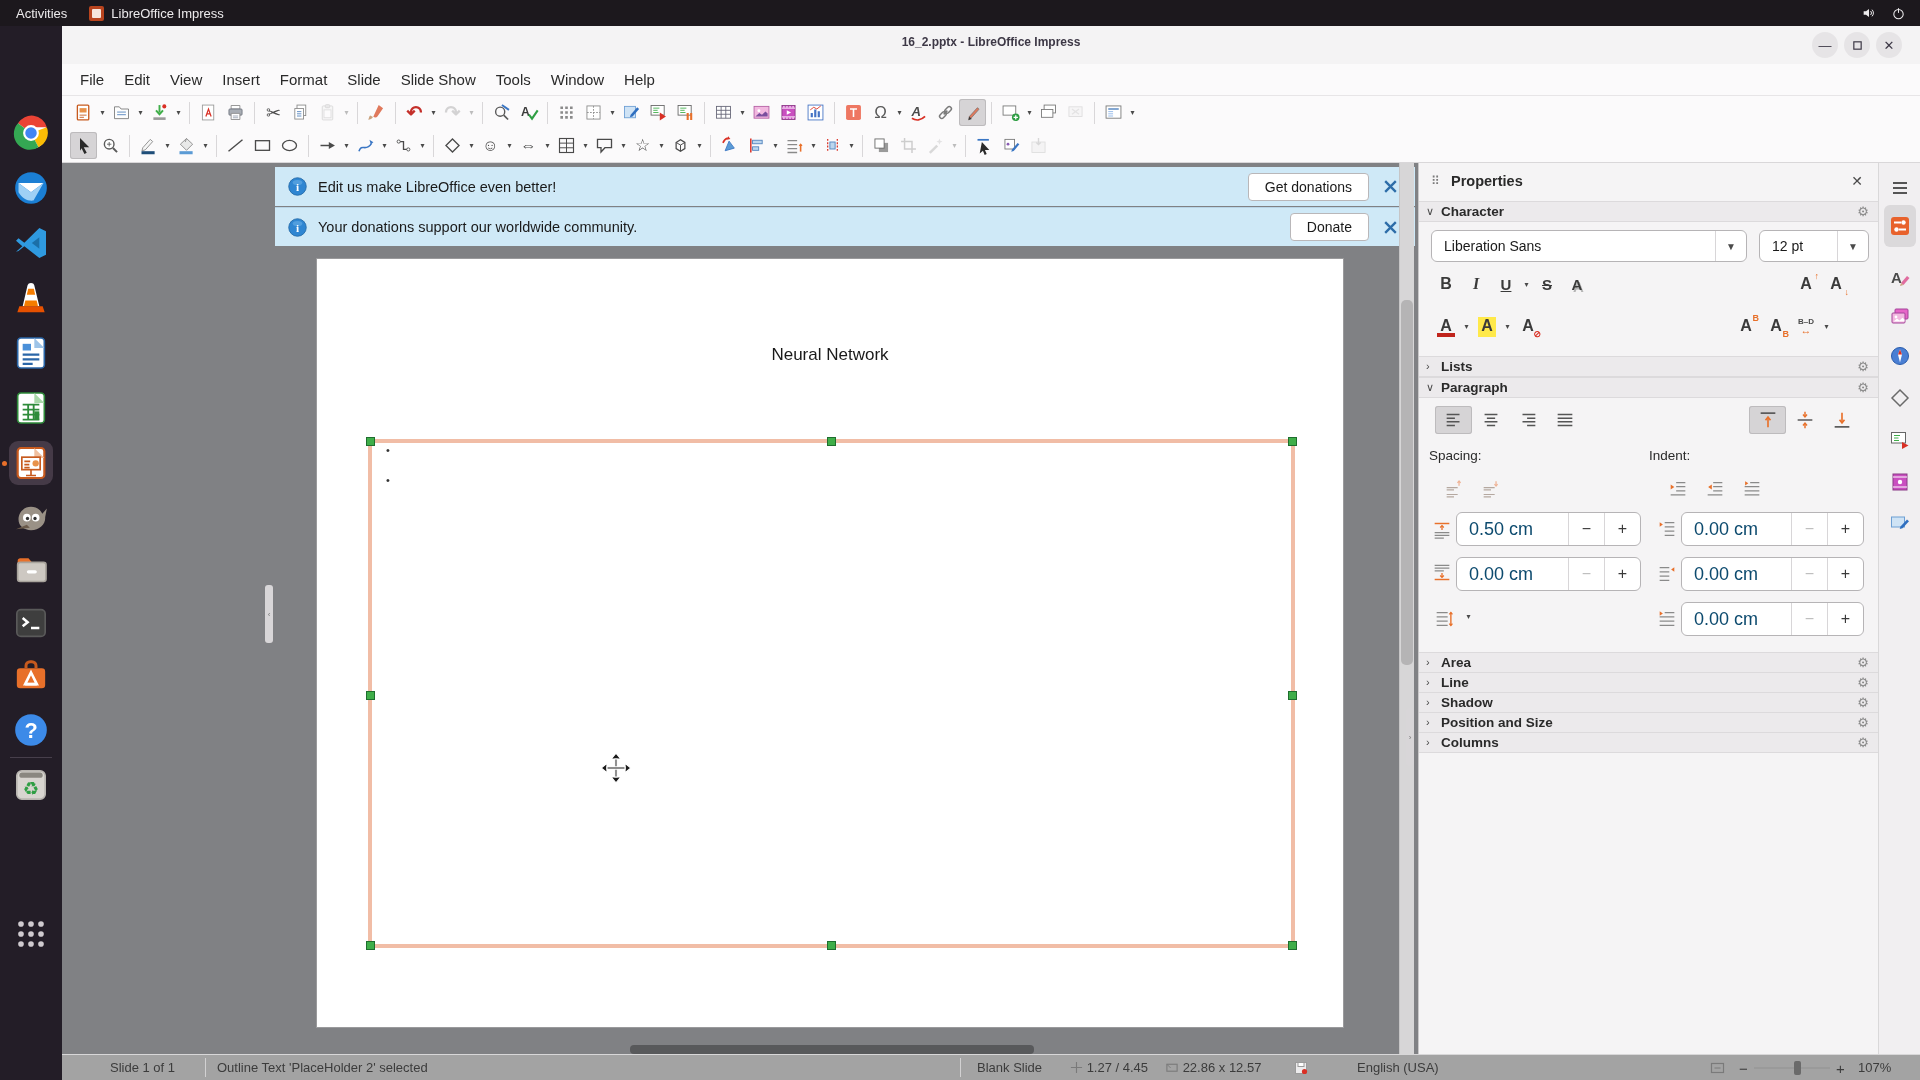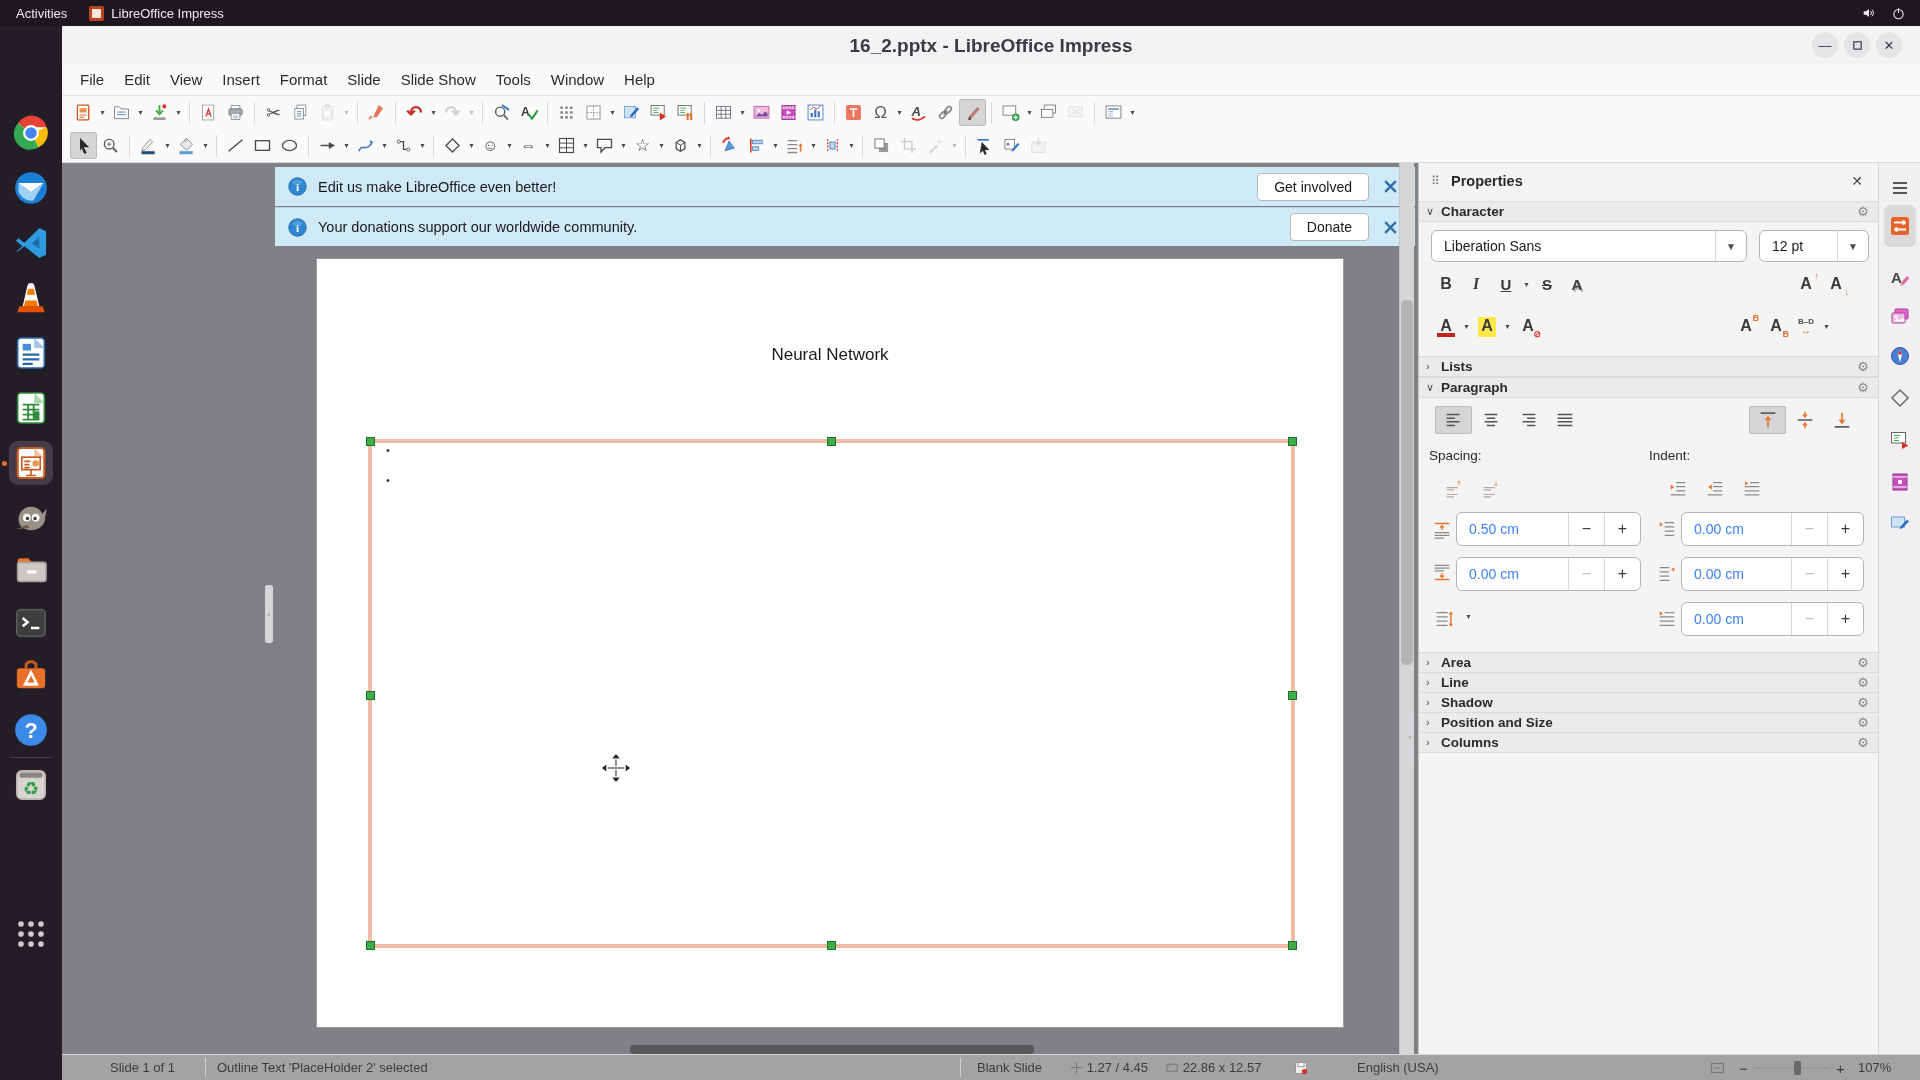--- a/index.html
+++ b/index.html
@@ -17,21 +17,21 @@
   .appbadge .mini-ic div{width:9px;height:9px;background:#f7e6dc;border-radius:1px;}
   
   #dock{left:0;top:26px;width:62px;height:1054px;background:#231d27;}
   .dock-item{position:absolute;left:9px;width:44px;height:44px;display:flex;align-items:center;justify-content:center;border-radius:9px;}
   .dock-item svg{width:40px;height:40px;}
   .dock-item.active{background:#453a47;}
   .dock-dot{position:absolute;left:2px;width:5px;height:5px;border-radius:50%;background:#e8702a;}
   .dock-divider{position:absolute;left:10px;width:42px;height:1px;background:#473f4b;}
   
   #titlebar{left:62px;top:26px;width:1858px;height:38px;background:#f4f3f4;border-bottom:1px solid #dedcde;}
-  #titlebar .title{position:absolute;left:0;right:0;top:9px;text-align:center;font-size:19px;font-weight:bold;color:#3d3846;}
+  #titlebar .title{position:absolute;left:0;right:0;top:9px;text-align:center;font-size:12px;font-weight:bold;color:#3d3846;}
   .winbtn{position:absolute;top:6px;width:26px;height:26px;border-radius:50%;background:#e6e4e6;display:flex;align-items:center;justify-content:center;color:#3d3846;font-size:13px;}
   #menubar{left:62px;top:64px;width:1858px;height:31px;background:#fbfafb;display:flex;align-items:center;padding-left:8px;box-sizing:border-box;}
   .menu-item{padding:4px 10px;font-size:15px;color:#2a2a2a;border-radius:3px;}
   .toolbar{left:62px;width:1858px;height:34px;background:#fbfafb;display:flex;align-items:center;padding-left:8px;box-sizing:border-box;}
   #tb1{top:95px;border-top:1px solid #e7e5e7;}
   #tb2{top:129px;border-bottom:1px solid #d9d7d9;}
   .tbtn{width:27px;height:27px;display:flex;align-items:center;justify-content:center;border-radius:3px;flex:0 0 auto;}
   .tbtn svg{width:21px;height:21px;}
   .tbtn.pressed{background:#d6d4d6;box-shadow:inset 0 0 0 1px #bdbbbd;}
   .tbtn.disabled,.caret.disabled{opacity:.35;}
@@ -75,21 +75,21 @@
   .fmtrow{position:absolute;display:flex;align-items:center;}
   .fbtn{width:30px;height:28px;display:flex;align-items:center;justify-content:center;border-radius:3px;color:#3a3a3a;position:relative;}
   .fbtn svg{width:22px;height:22px;}
   .fbtn.pressed{background:#d6d4d6;box-shadow:inset 0 0 0 1px #bdbbbd;}
   .bigA{font-size:16px;font-weight:bold;}
   .clrbar{position:absolute;left:6px;bottom:3px;width:18px;height:4px;}
   .supmark{position:absolute;right:2px;top:1px;font-size:9px;font-weight:bold;color:#e8702a;}
   .submark{position:absolute;right:2px;bottom:1px;font-size:9px;font-weight:bold;color:#e8702a;}
   .plabel2{font-size:13.5px;color:#2a2a2a;}
   .spin{position:absolute;height:34px;background:#fff;border:1px solid #b6b4b6;border-radius:6px;box-sizing:border-box;display:flex;align-items:center;}
-  .spin .sval{flex:1;font-size:14px;color:#3b82f6;padding-left:12px;white-space:nowrap;}
+  .spin .sval{flex:1;font-size:18px;color:#0c4a6e;padding-left:12px;white-space:nowrap;}
   .spin .sbtn{width:35px;align-self:stretch;border-left:1px solid #d8d6d8;display:flex;align-items:center;justify-content:center;font-size:16px;color:#3a3a3a;}
   .spin .sbtn.dim{color:#bdbdbd;}
   .sicon{position:absolute;width:22px;height:22px;}
   .sicon svg{width:22px;height:22px;}
   
   #tabstrip{left:1878px;top:163px;width:42px;height:891px;background:#f1eff1;border-left:1px solid #d9d8d9;box-sizing:border-box;}
   .tab{position:absolute;left:5px;width:32px;height:34px;display:flex;align-items:center;justify-content:center;border-radius:6px;}
   .tab svg{width:24px;height:24px;}
   .tab.active{background:#dbd9db;height:42px;}
   
@@ -665,21 +665,21 @@
 <div id="workarea" class="abs">
 
 
   <div class="notif" style="top:4px">
     <svg width="21" height="21" viewBox="0 0 24 24">
         <circle cx="12" cy="12" r="10" fill="#2f86d2" stroke="#246aa8"></circle>
         <ellipse cx="12" cy="7.5" rx="5.5" ry="3" fill="#5fa8e2" opacity=".7"></ellipse>
         <text x="12" y="17" text-anchor="middle" font-size="13" font-weight="bold" font-family="Liberation Serif,serif" fill="#fff">i</text>
       </svg>
     <span class="ntext">Edit us make LibreOffice even better!</span>
-    <span class="nbtn">Get involved</span>
+    <span class="nbtn">Get donations</span>
     <span class="nclose">
         <svg width="17" height="17" viewBox="0 0 16 16">
           <path d="M3 3l10 10M13 3L3 13" stroke="#2d6da8" stroke-width="2.2"></path>
         </svg>
       </span>
   </div>
   <div class="notif" style="top:44px;border-top:1px solid #b8d4e6">
     <svg width="21" height="21" viewBox="0 0 24 24">
         <circle cx="12" cy="12" r="10" fill="#2f86d2" stroke="#246aa8"></circle>
         <ellipse cx="12" cy="7.5" rx="5.5" ry="3" fill="#5fa8e2" opacity=".7"></ellipse>

